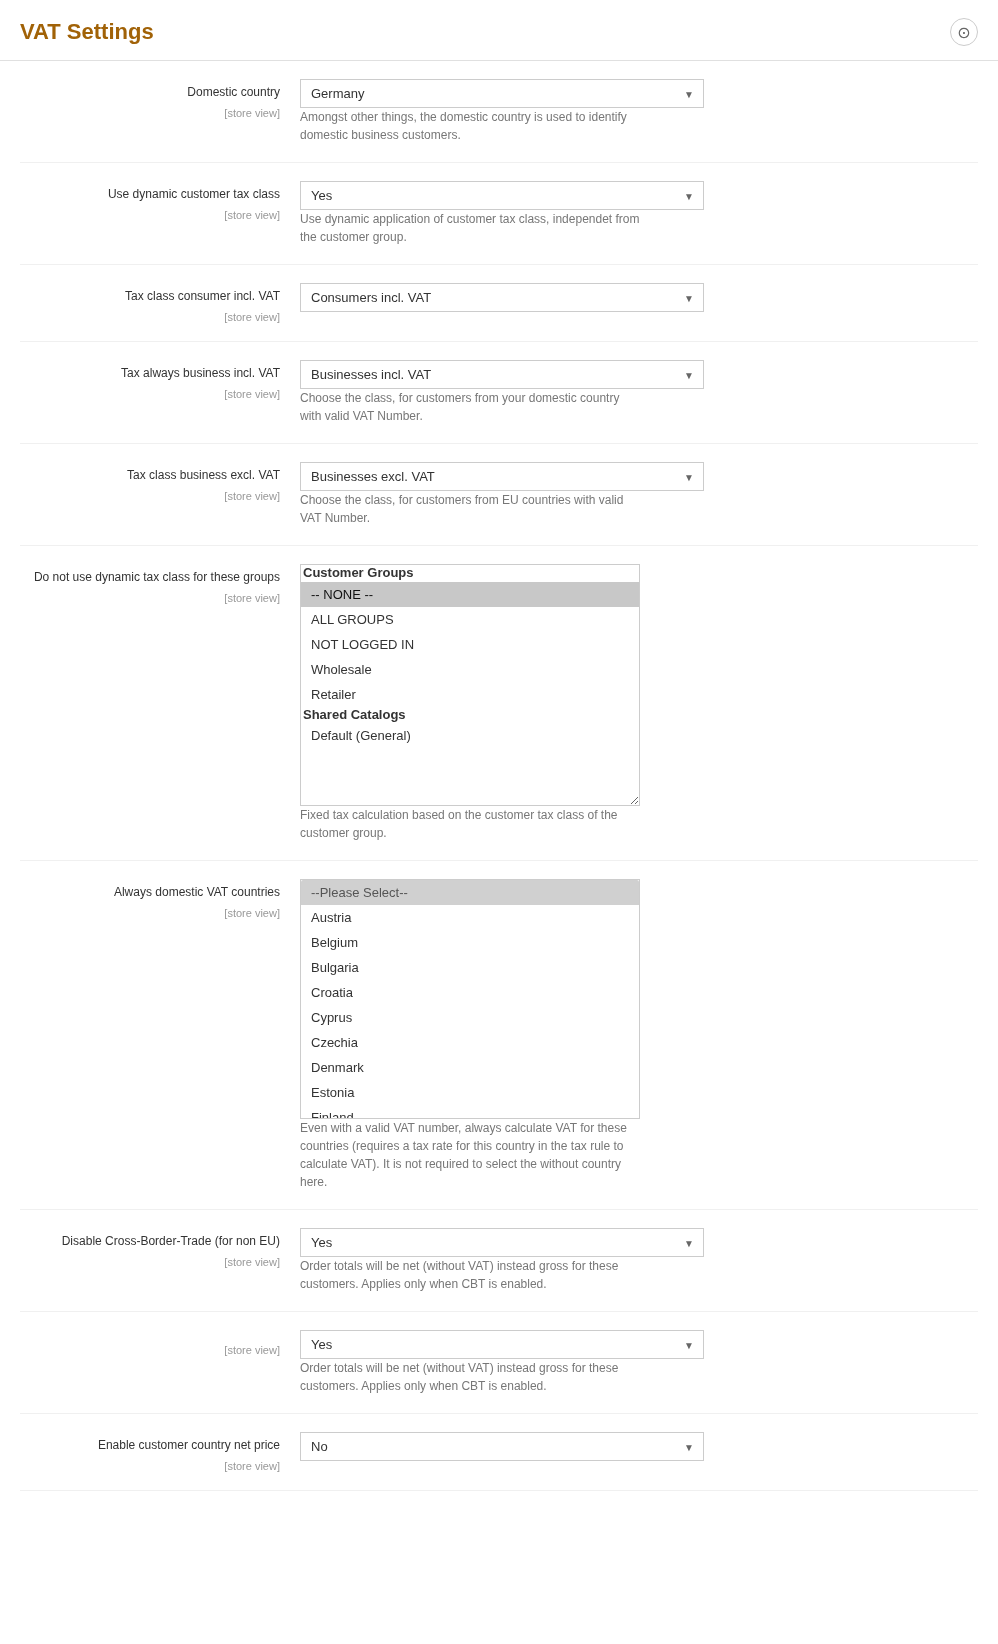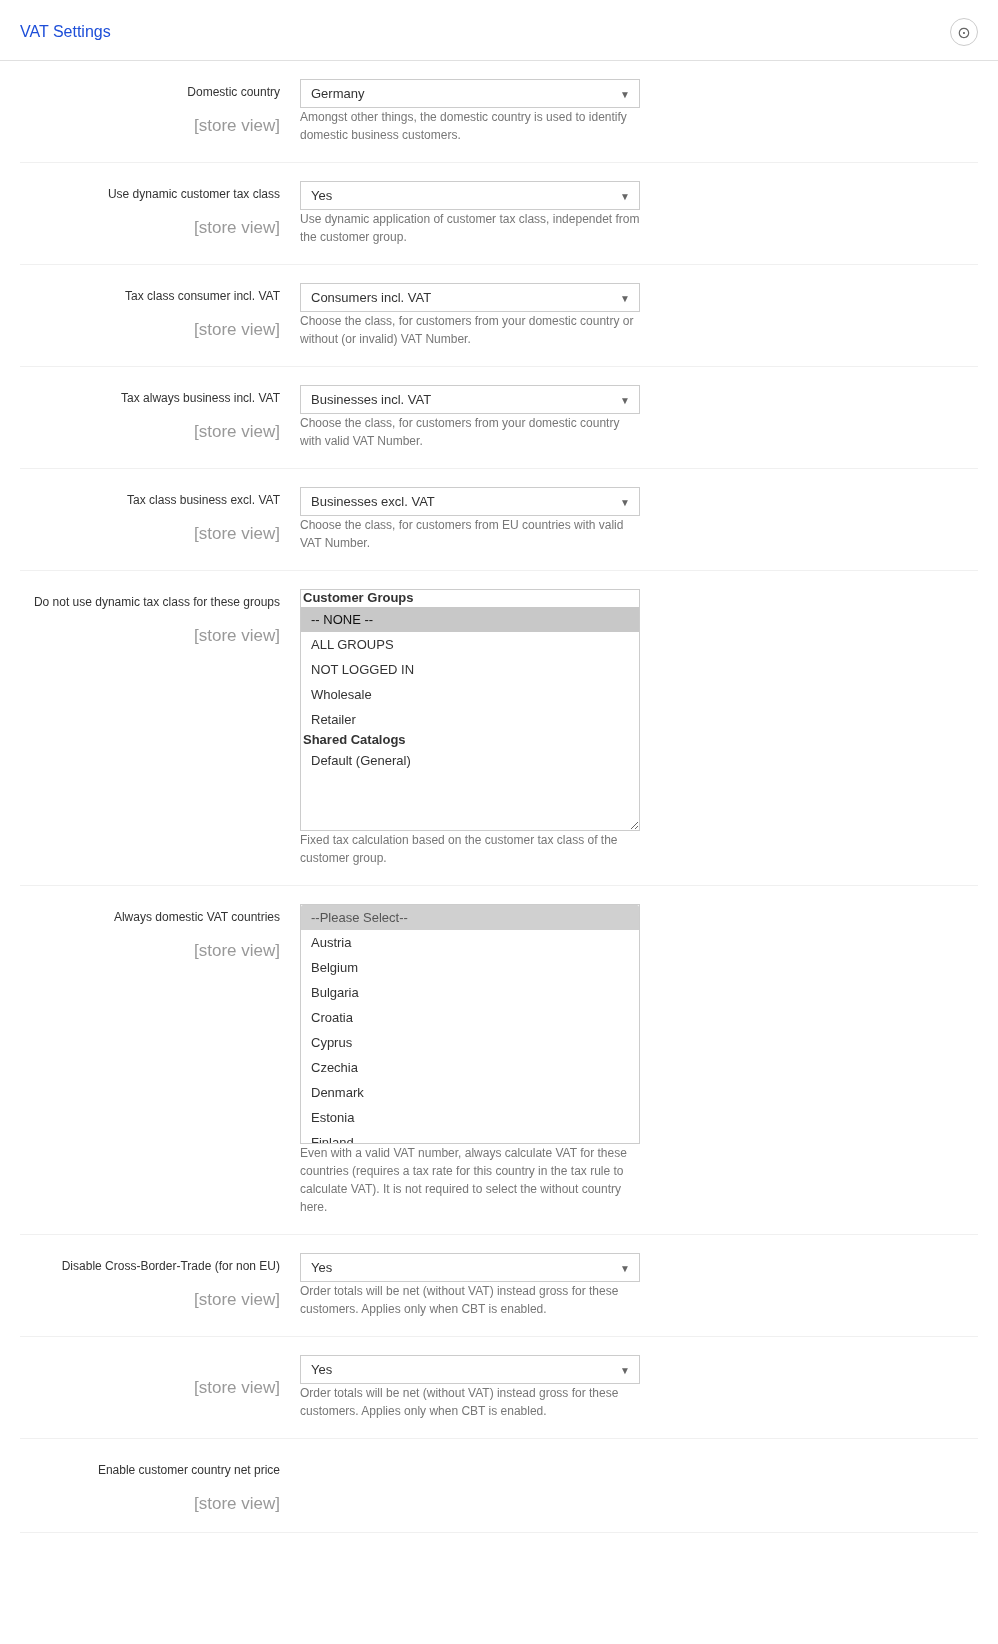--- a/index.html
+++ b/index.html
@@ -12,23 +12,23 @@
       min-height: 1644px;
     }
     .page-header {
       display: flex;
       justify-content: space-between;
       align-items: center;
       padding: 18px 20px 14px 20px;
       border-bottom: 1px solid #e0e0e0;
     }
     .page-title {
-      font-size: 16px;
-      font-weight: 400;
-      color: #1d4ed8;
+      font-size: 22px;
+      font-weight: 700;
+      color: #a16207;
     }
     .header-icon {
       width: 28px;
       height: 28px;
       border: 1px solid #ccc;
       border-radius: 50%;
       display: flex;
       align-items: center;
       justify-content: center;
       cursor: pointer;
@@ -52,32 +52,32 @@
       padding-right: 20px;
       padding-top: 6px;
     }
     .label-main {
       font-weight: 400;
       font-size: 12px;
       color: #333;
       display: block;
     }
     .label-sub {
-      font-size: 17px;
+      font-size: 11px;
       color: #999;
       display: block;
-      margin-top: 17px;
+      margin-top: 8px;
     }
     .control-col {
       flex: 1;
     }
     .select-wrapper {
       position: relative;
       display: inline-block;
-      width: 340px;
+      width: 404px;
     }
     .select-wrapper select {
       width: 100%;
       padding: 6px 30px 6px 10px;
       border: 1px solid #ccc;
       background: #fff;
       font-size: 13px;
       color: #333;
       appearance: none;
       -webkit-appearance: none;
@@ -182,21 +182,20 @@
       <span class="label-sub">[store view]</span>
     </div>
     <div class="control-col">
       <div class="select-wrapper">
         <select>
           <option selected="">Consumers incl. VAT</option>
           <option>Businesses incl. VAT</option>
           <option>Businesses excl. VAT</option>
         </select>
       </div>
-      <div class="helper-text">Choose the class, for customers from your domestic country or without (or invalid) VAT Number.</div>
     </div>
   </div>
 
   <div class="settings-row">
     <div class="label-col">
       <span class="label-main">Tax always business incl. VAT</span>
       <span class="label-sub">[store view]</span>
     </div>
     <div class="control-col">
       <div class="select-wrapper">
@@ -305,16 +304,22 @@
       <div class="helper-text">Order totals will be net (without VAT) instead gross for these customers. Applies only when CBT is enabled.</div>
     </div>
   </div>
 
   <div class="settings-row">
     <div class="label-col">
       <span class="label-main">Enable customer country net price</span>
       <span class="label-sub">[store view]</span>
     </div>
     <div class="control-col">
+      <div class="select-wrapper">
+        <select>
+          <option>Yes</option>
+          <option selected="">No</option>
+        </select>
+      </div>
     </div>
   </div>
 
 </div>
 
 </body></html>

